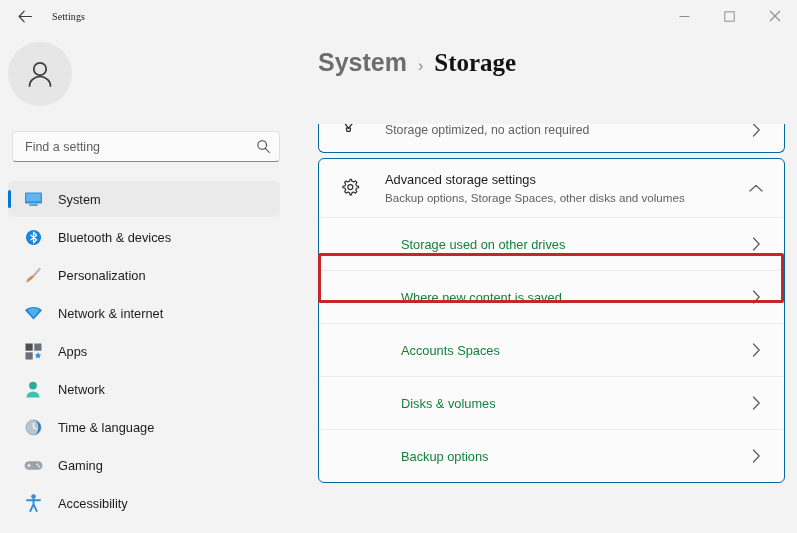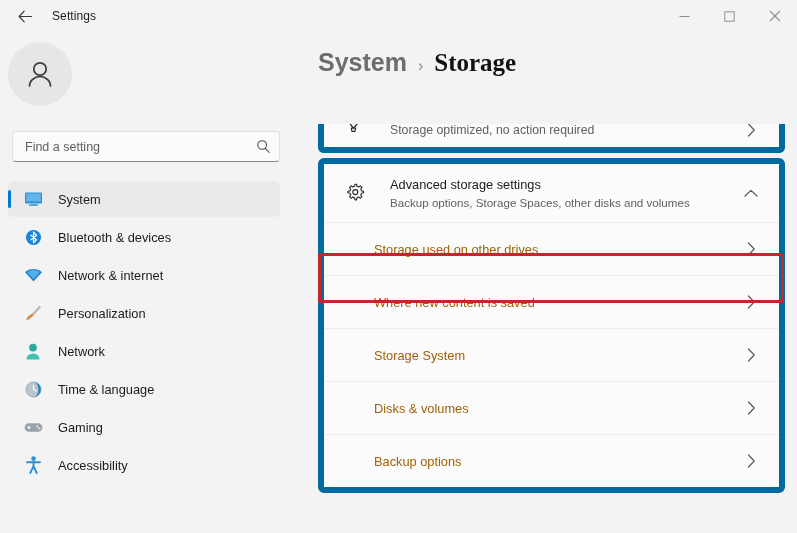--- a/index.html
+++ b/index.html
@@ -42,24 +42,25 @@
     margin-left: 8px;
     display: flex;
     align-items: center;
     justify-content: center;
     border-radius: 4px;
     cursor: pointer;
   }
 
   .app-title {
     margin-left: 10px;
-    font-size: 12px;
+    font-size: 10px;
     color: #1b1b1b;
     letter-spacing: .1px;
     white-space: nowrap;
+    font-family: Liberation Serif, serif;
   }
 
   .wincontrols {
     position: absolute;
     top: 0;
     right: 0;
     display: flex;
     height: 32px;
   }
   .wc {
@@ -204,21 +205,21 @@
 
   .cards {
     position: absolute;
     top: 52px;
     left: 18px;
     width: 467px;
   }
 
   .card {
     background: #fbfbfb;
-    border: 6px solid #0369a1;
+    border: 1px solid #0369a1;
     border-radius: 6px;
     overflow: hidden;
   }
 
   
   .card.partial {
     height: 29px;
     border-top: none;
     border-radius: 0 0 6px 6px;
     margin-top: 40px;
@@ -283,24 +284,24 @@
   }
   .row-sub {
     font-size: 11.6px;
     color: #616161;
     line-height: 15px;
     margin-top: 2px;
     white-space: nowrap;
   }
 
   .row-inner {
-    margin-left: 32px;
+    margin-left: 64px;
     flex: 1;
     font-size: 12.8px;
-    color: #a16207;
+    color: #15803d;
     white-space: nowrap;
   }
 
   .row-chev {
     width: 24px;
     flex: 0 0 24px;
     display: flex;
     align-items: center;
     justify-content: center;
   }
@@ -395,39 +396,50 @@
           <svg width="17" height="17" viewBox="0 0 18 18">
             <circle cx="9" cy="9" r="8" fill="#1a84d8"></circle>
             <path d="M9 3.4 L12.3 6.6 L6.2 11.4 M6.2 6.6 L12.3 11.4 L9 14.6 L9 3.4" fill="none" stroke="#ffffff" stroke-width="1.25" stroke-linejoin="round" stroke-linecap="round"></path>
           </svg>
         </span>
         <span class="navlabel">Bluetooth &amp; devices</span>
       </div>
 
       <div class="navitem">
         <span class="navicon">
-          <svg width="19" height="15" viewBox="0 0 19 15">
-            <path d="M1 4.2 A13 13 0 0 1 18 4.2 L9.5 13.6 Z" fill="#1a84d8"></path>
-            <path d="M3.4 4.2 A10 10 0 0 1 15.6 4.2 L9.5 11.2 Z" fill="#56aee8"></path>
-          </svg>
-        </span>
-        <span class="navlabel">Network &amp; internet</span>
-      </div>
-
-      <div class="navitem">
-        <span class="navicon">
           <svg width="18" height="18" viewBox="0 0 18 18">
             <path d="M15.6 1.6 L8.4 9.3 L10.1 11 L17 3.3 Z" fill="#b8b8b8"></path>
             <path d="M8.4 9.3 L10.1 11 L5.3 15.2 L3.1 13.3 Z" fill="#e0853c"></path>
             <path d="M3.1 13.3 L5.3 15.2 L2.2 16.4 Z" fill="#9a9a9a"></path>
           </svg>
         </span>
         <span class="navlabel">Personalization</span>
       </div>
 
+      <div class="navitem">
+        <span class="navicon">
+          <svg width="19" height="15" viewBox="0 0 19 15">
+            <path d="M1 4.2 A13 13 0 0 1 18 4.2 L9.5 13.6 Z" fill="#1a84d8"></path>
+            <path d="M3.4 4.2 A10 10 0 0 1 15.6 4.2 L9.5 11.2 Z" fill="#56aee8"></path>
+          </svg>
+        </span>
+        <span class="navlabel">Network &amp; internet</span>
+      </div>
+
+      <div class="navitem">
+        <span class="navicon">
+          <svg width="17" height="17" viewBox="0 0 17 17">
+            <rect x="0.5" y="0.5" width="7.2" height="7.2" fill="#4a4f57"></rect>
+            <rect x="9.3" y="0.5" width="7.2" height="7.2" fill="#6b7079"></rect>
+            <rect x="0.5" y="9.3" width="7.2" height="7.2" fill="#6b7079"></rect>
+            <path d="M13 9.0 L14 11.2 L16.4 11.5 L14.6 13.1 L15.1 15.5 L13 14.3 L10.9 15.5 L11.4 13.1 L9.6 11.5 L12 11.2 Z" fill="#2d8fd5"></path>
+          </svg>
+        </span>
+        <span class="navlabel">Apps</span>
+      </div>
 
       <div class="navitem">
         <span class="navicon">
           <svg width="16" height="17" viewBox="0 0 16 17">
             <circle cx="8" cy="4.6" r="3.9" fill="#2aab9b"></circle>
             <path d="M1.4 16.4 a6.6 6.0 0 0 1 13.2 0 Z" fill="#3cc2ae"></path>
           </svg>
         </span>
         <span class="navlabel">Network</span>
       </div>
@@ -536,21 +548,21 @@
           <span class="row-chev">
             <svg width="9" height="14" viewBox="0 0 9 14">
               <path d="M1.5 1 L7.2 7 L1.5 13" fill="none" stroke="#5d5d5d" stroke-width="1.25" stroke-linecap="round" stroke-linejoin="round"></path>
             </svg>
           </span>
         </div>
 
         <div class="divider"></div>
 
         <div class="row">
-          <span class="row-inner">Storage System</span>
+          <span class="row-inner">Accounts Spaces</span>
           <span class="row-chev">
             <svg width="9" height="14" viewBox="0 0 9 14">
               <path d="M1.5 1 L7.2 7 L1.5 13" fill="none" stroke="#5d5d5d" stroke-width="1.25" stroke-linecap="round" stroke-linejoin="round"></path>
             </svg>
           </span>
         </div>
 
         <div class="divider"></div>
 
         <div class="row">

